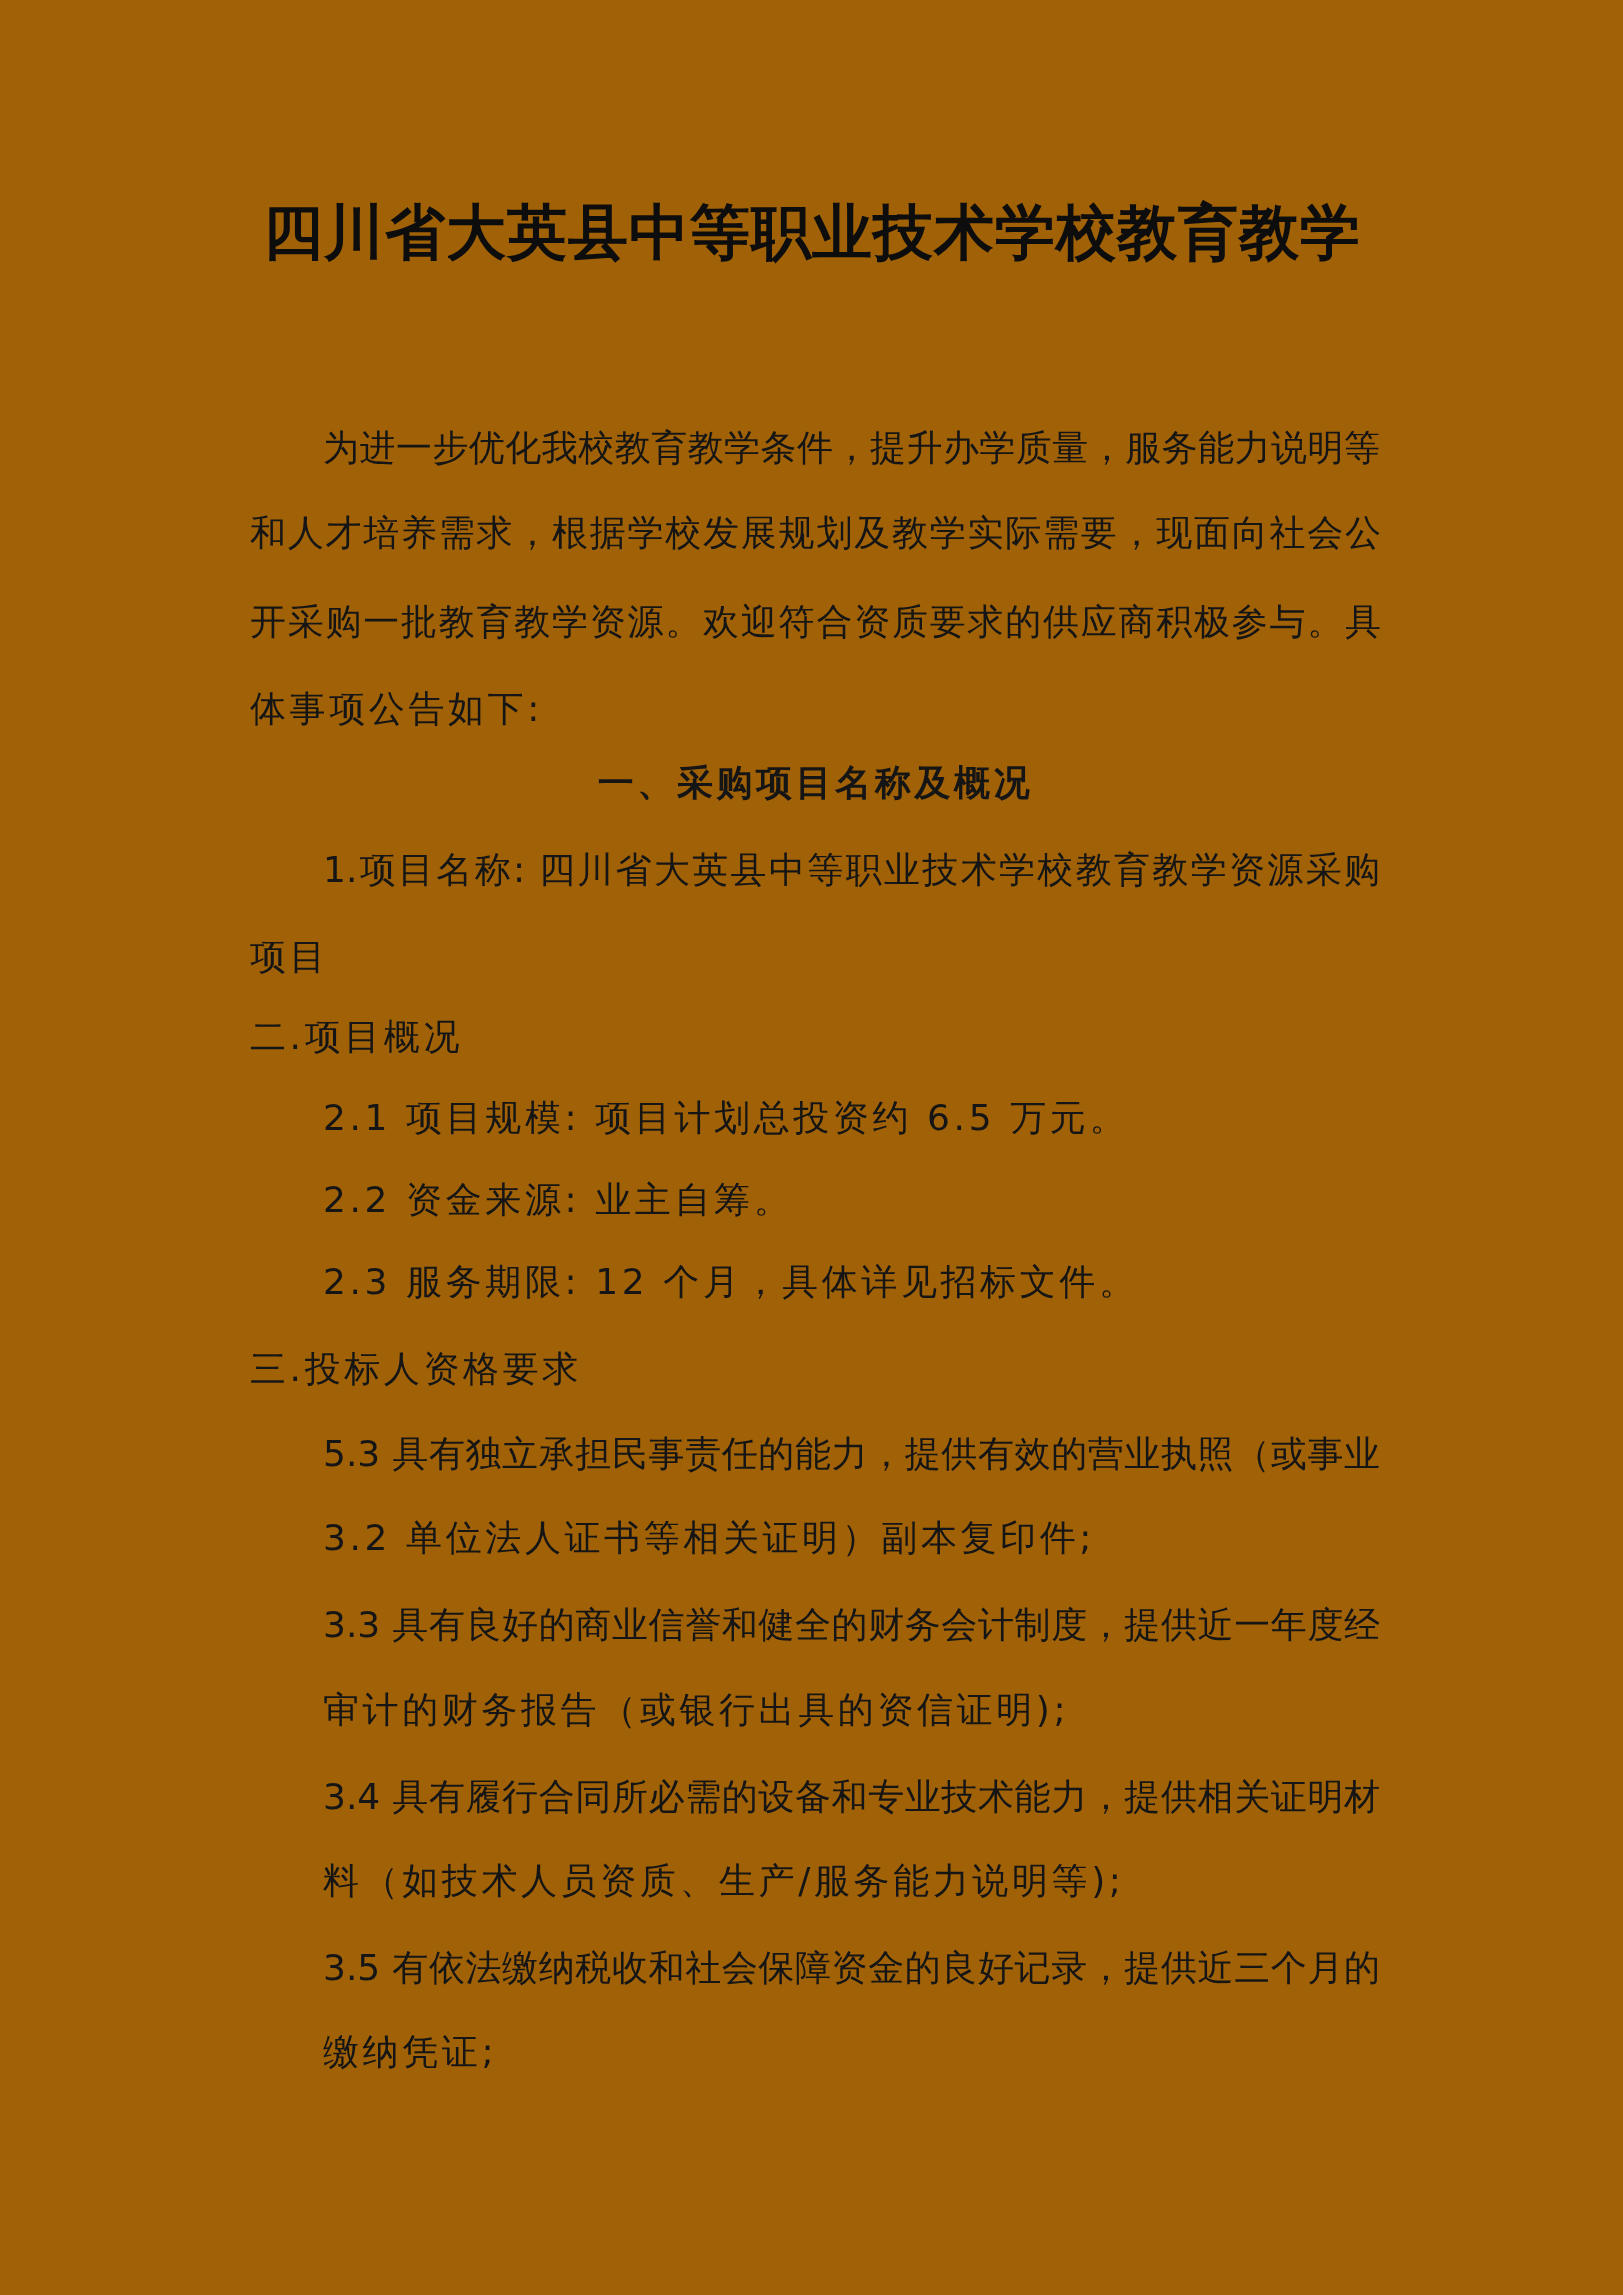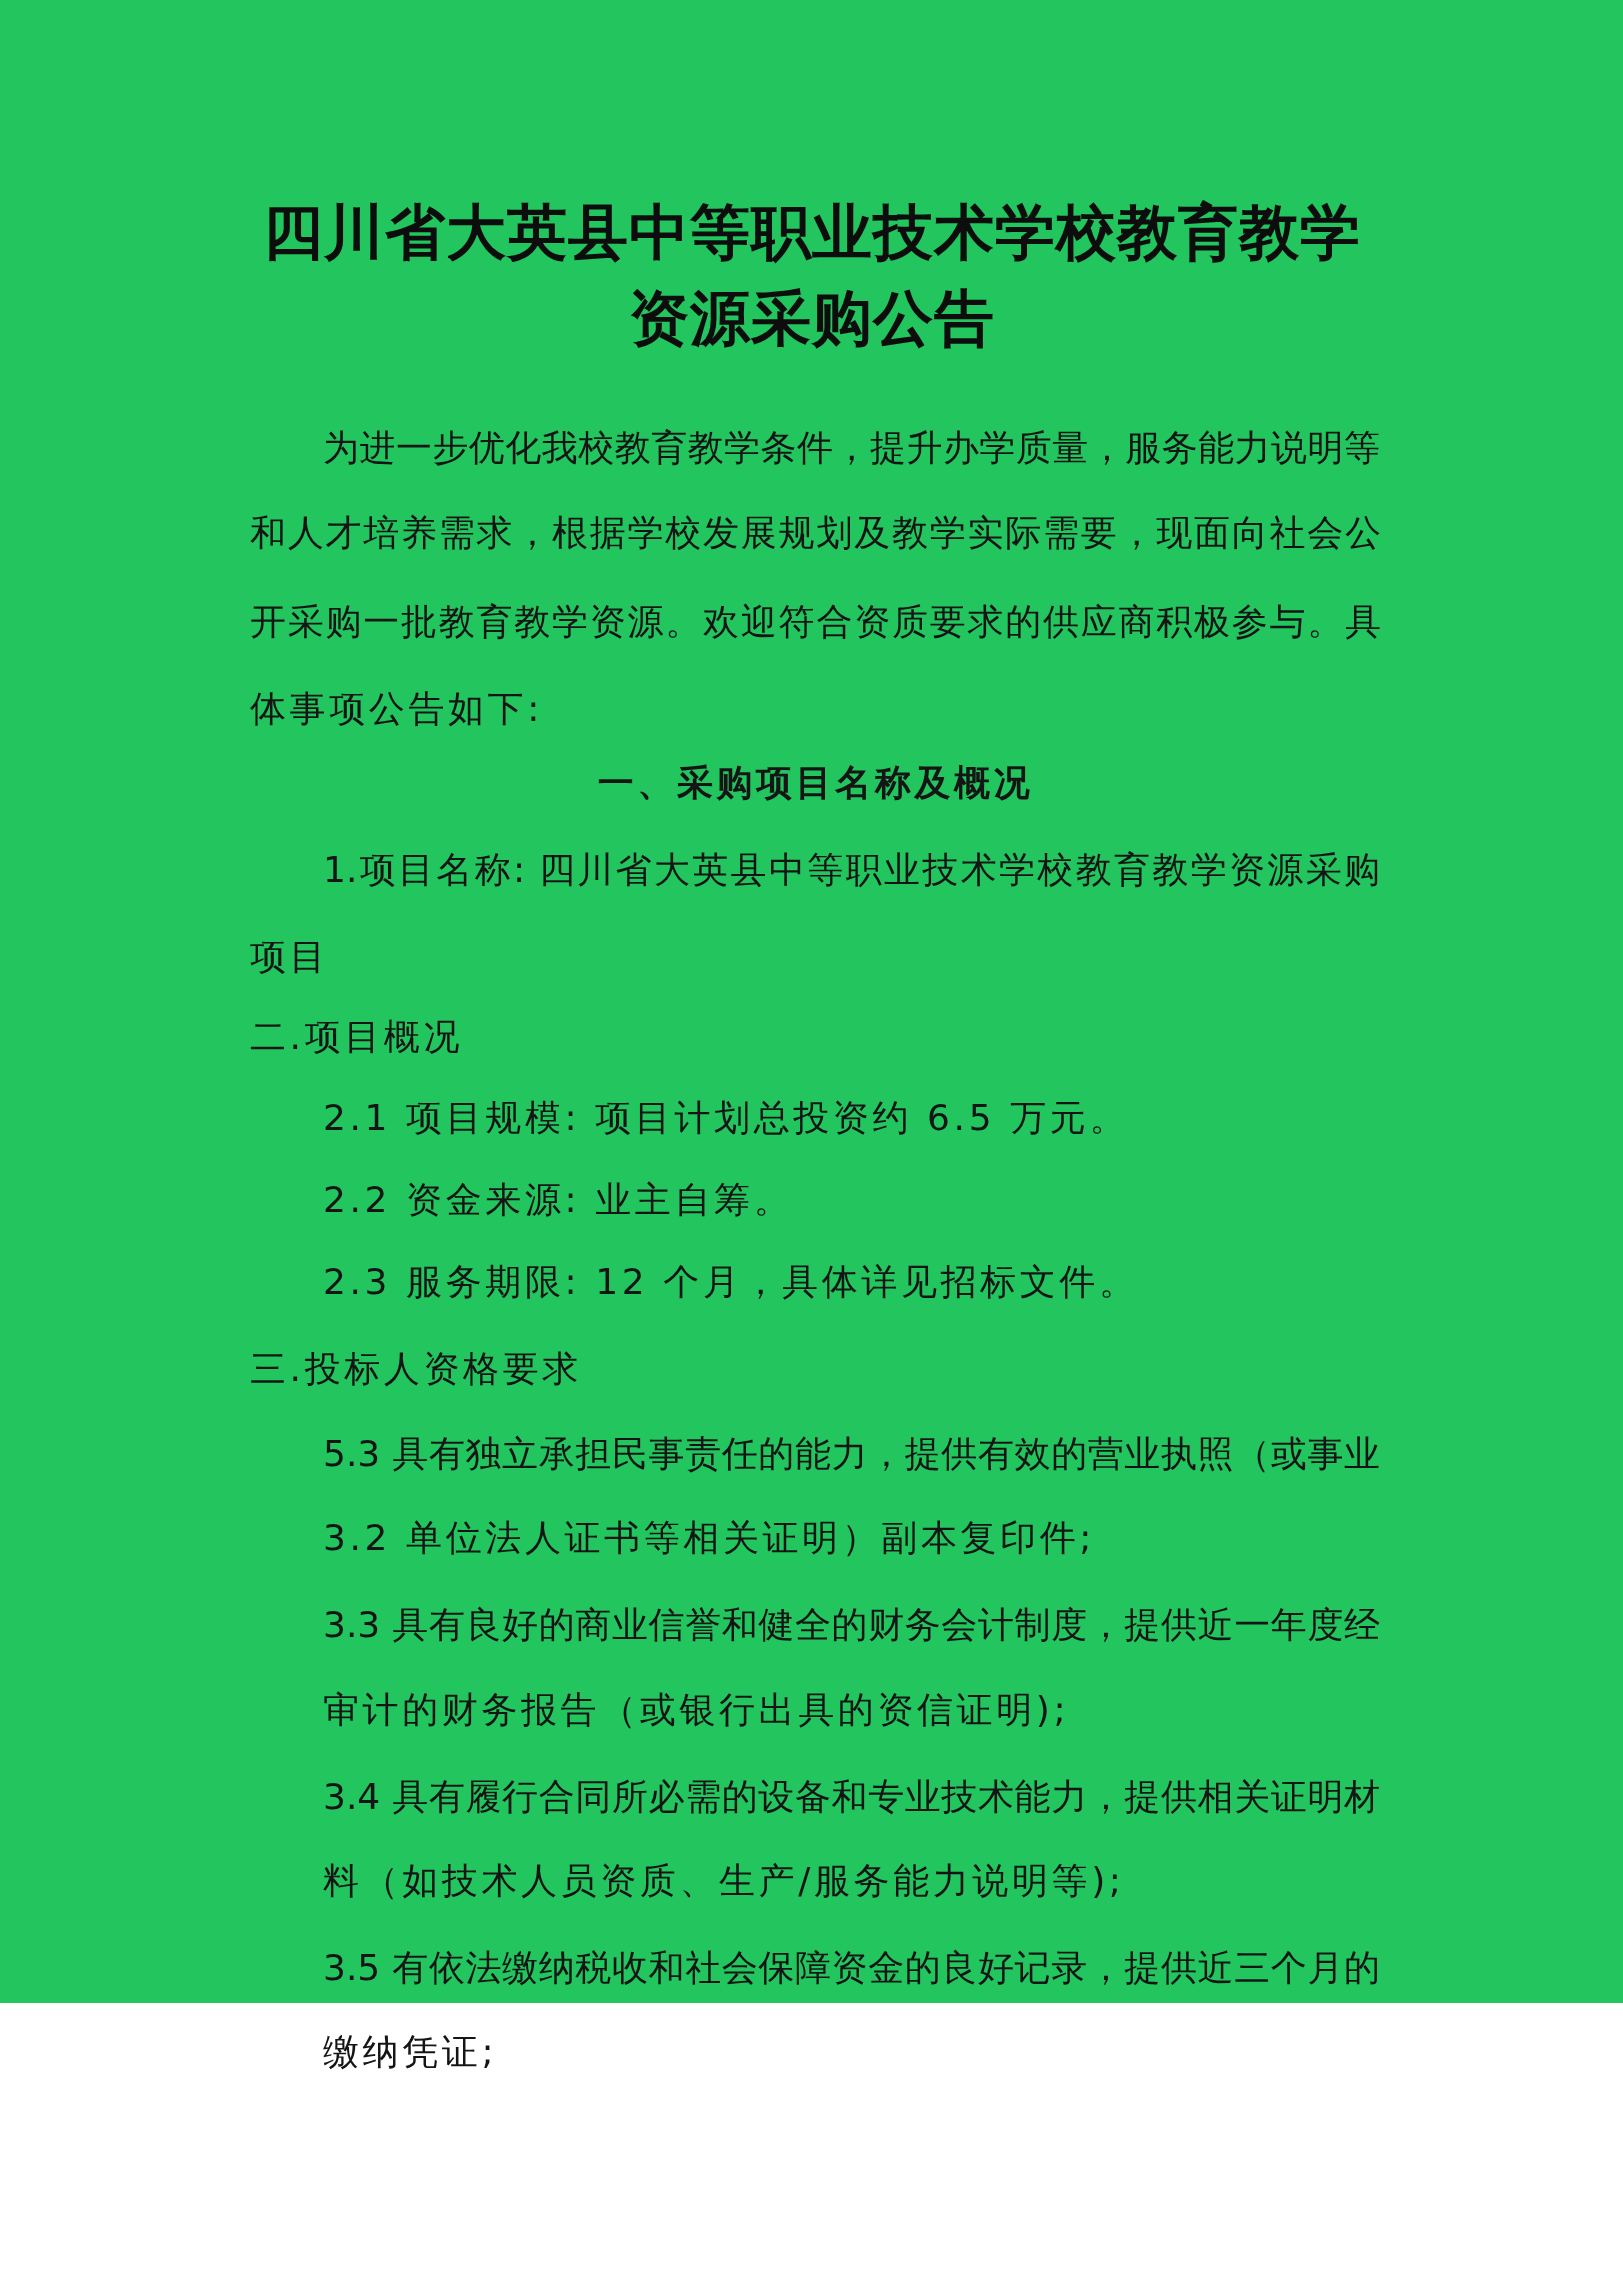--- a/index.html
+++ b/index.html
@@ -1,33 +1,32 @@
 <!DOCTYPE html>
 <html style="font-size:8.2px"><head>
 <meta charset="utf-8">
 <style>
   html, body { margin: 0; padding: 0; background: #ffffff; }
   body { width: 1624px; height: 2295px; position: relative; overflow: hidden;
          font-family: "DejaVu Sans", "Liberation Sans", sans-serif; color: #111111; }
-  .page { position: absolute; left: 0; top: 0; width: 1624px; height: 2003px; background: #22c55e; }
+  .page { position: absolute; left: 0; top: 0; width: 1624px; height: 2295px; background: #a16207; }
   .title { position: absolute; left: 0; width: 1624px; text-align: center;
            font-weight: bold; font-size: 60px; letter-spacing: 1px; line-height: 1; color: #0d0d0d; }
   .line { position: absolute; left: 250px; width: 1131px; font-size: 36px; line-height: 1;
           white-space: nowrap; letter-spacing: 3.6px; color: #151515; }
   .indent { left: 323px; width: 1057px; }
   .justify { text-align: justify; text-align-last: justify; letter-spacing: 0; }
   .bold { font-weight: bold; text-align: center; }
 </style>
 </head>
 <body>
 
 <div class="page">
 
   <div class="title" style="top:202px;">四川省大英县中等职业技术学校教育教学</div>
-  <div class="title" style="top:288px;">资源采购公告</div>
 
   <div class="line indent justify" style="top:430px;">为进一步优化我校教育教学条件，提升办学质量，服务能力说明等</div>
   <div class="line justify" style="top:515px;">和人才培养需求，根据学校发展规划及教学实际需要，现面向社会公</div>
   <div class="line justify" style="top:604px;">开采购一批教育教学资源。欢迎符合资质要求的供应商积极参与。具</div>
   <div class="line" style="top:691px;">体事项公告如下:</div>
 
   <div class="line bold" style="top:765px;">一、采购项目名称及概况</div>
   <div class="line indent justify" style="top:852px;">1.项目名称: 四川省大英县中等职业技术学校教育教学资源采购</div>
   <div class="line" style="top:939px;">项目</div>
 

